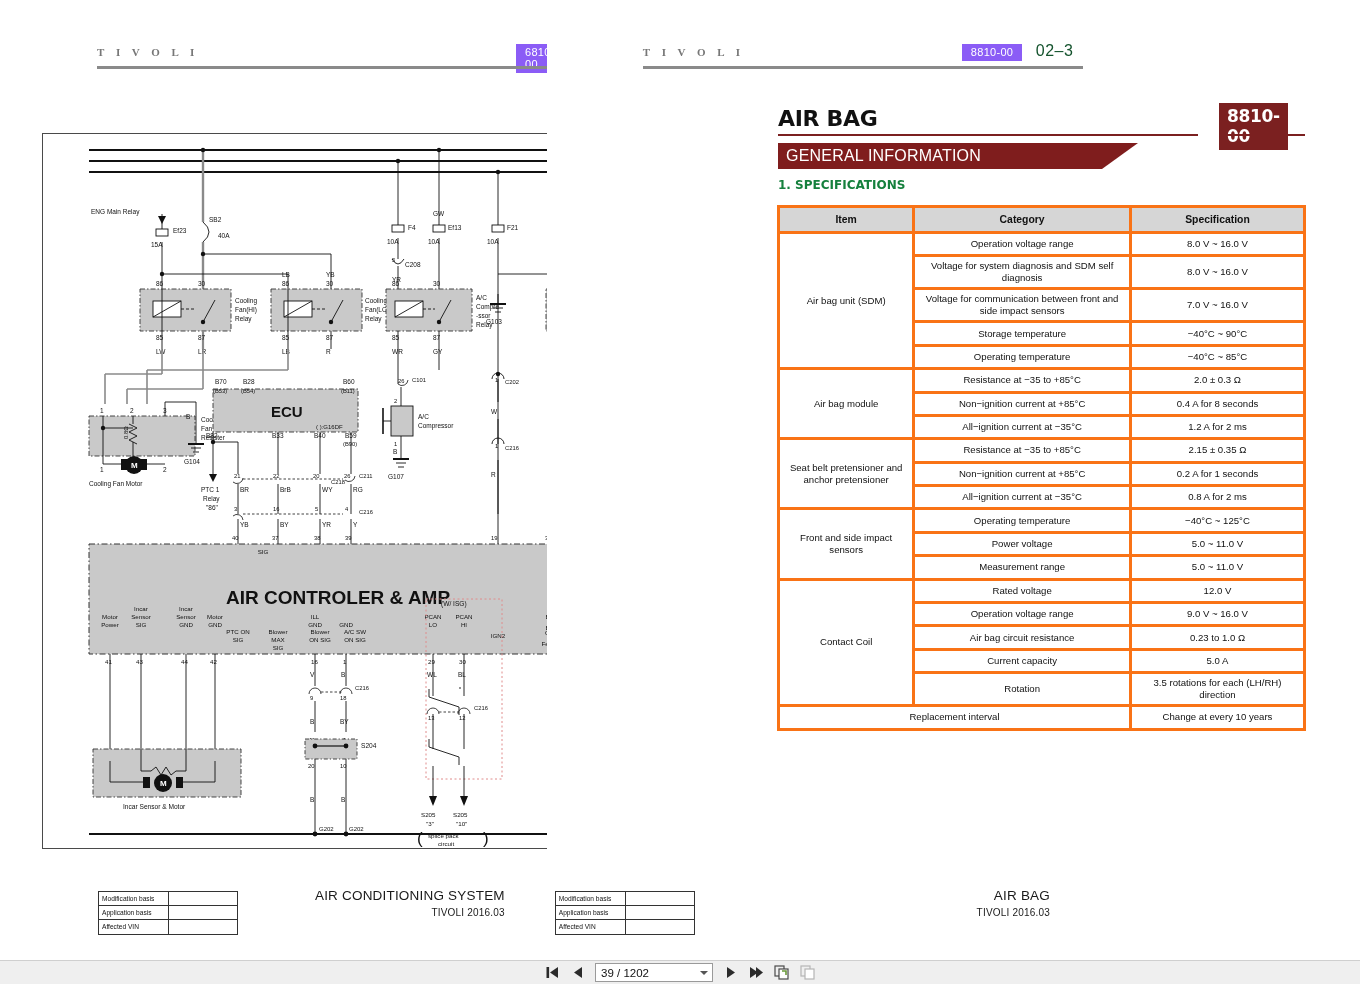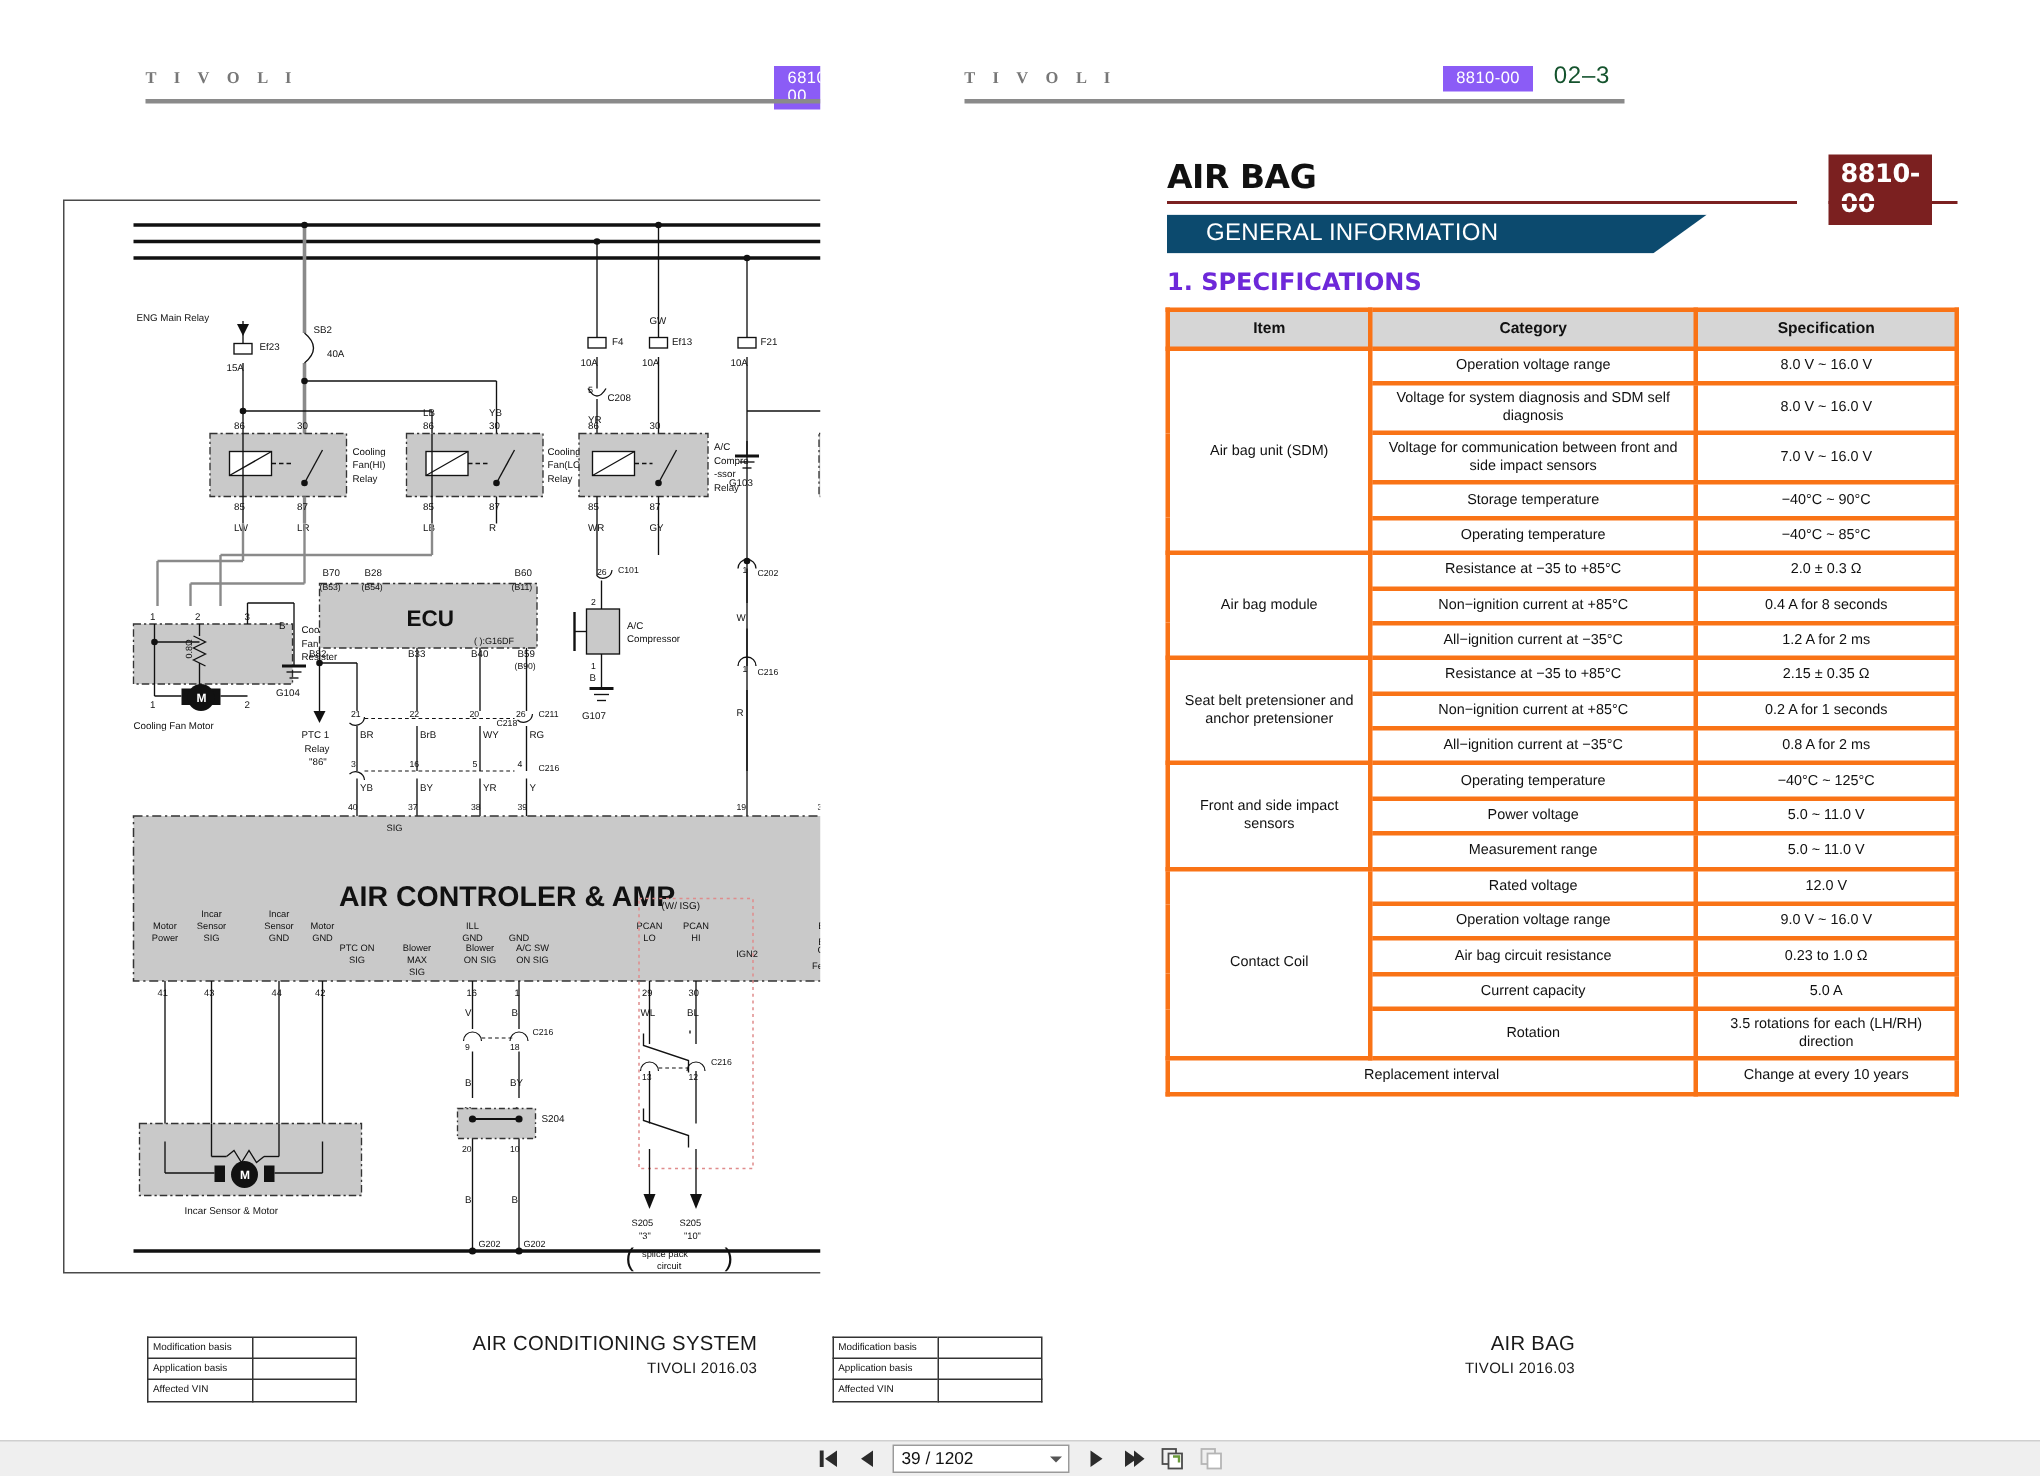--- a/index.html
+++ b/index.html
@@ -103,28 +103,28 @@
     background:#7b2020; color:#fff; font-weight:bold; font-size:17px;
     padding:3px 8px 4px 8px; letter-spacing:-.3px;
     font-family:"DejaVu Sans", sans-serif;
   }
   .rp-code-rule {
     position:absolute; left:1219px; top:134px; width:86px; height:2px; background:#7b2020;
   }
   .rp-banner {
     position:absolute; left:778px; top:143px; height:26px; width:360px;
     color:#fff; font-size:16px; letter-spacing:.2px;
-    display:flex; align-items:center; padding-left:26px;
-    background:#0c4a6e;
+    display:flex; align-items:center; padding-left:8px;
+    background:#7f1d1d;
     clip-path: polygon(0 0, 100% 0, 90% 100%, 0 100%);
     text-align: center;
   }
   .rp-sec {
     position:absolute; left:778px; top:178px;
-    font-size:16px; font-weight:bold; color:#6d28d9;
+    font-size:12px; font-weight:bold; color:#15803d;
     font-family:"DejaVu Sans", sans-serif;
   }
 
   
   table.spec {
     position:absolute; left:777px; top:205px;
     width:529px; border-collapse:collapse;
     font-size:9.6px; color:#111;
   }
   table.spec th, table.spec td {

